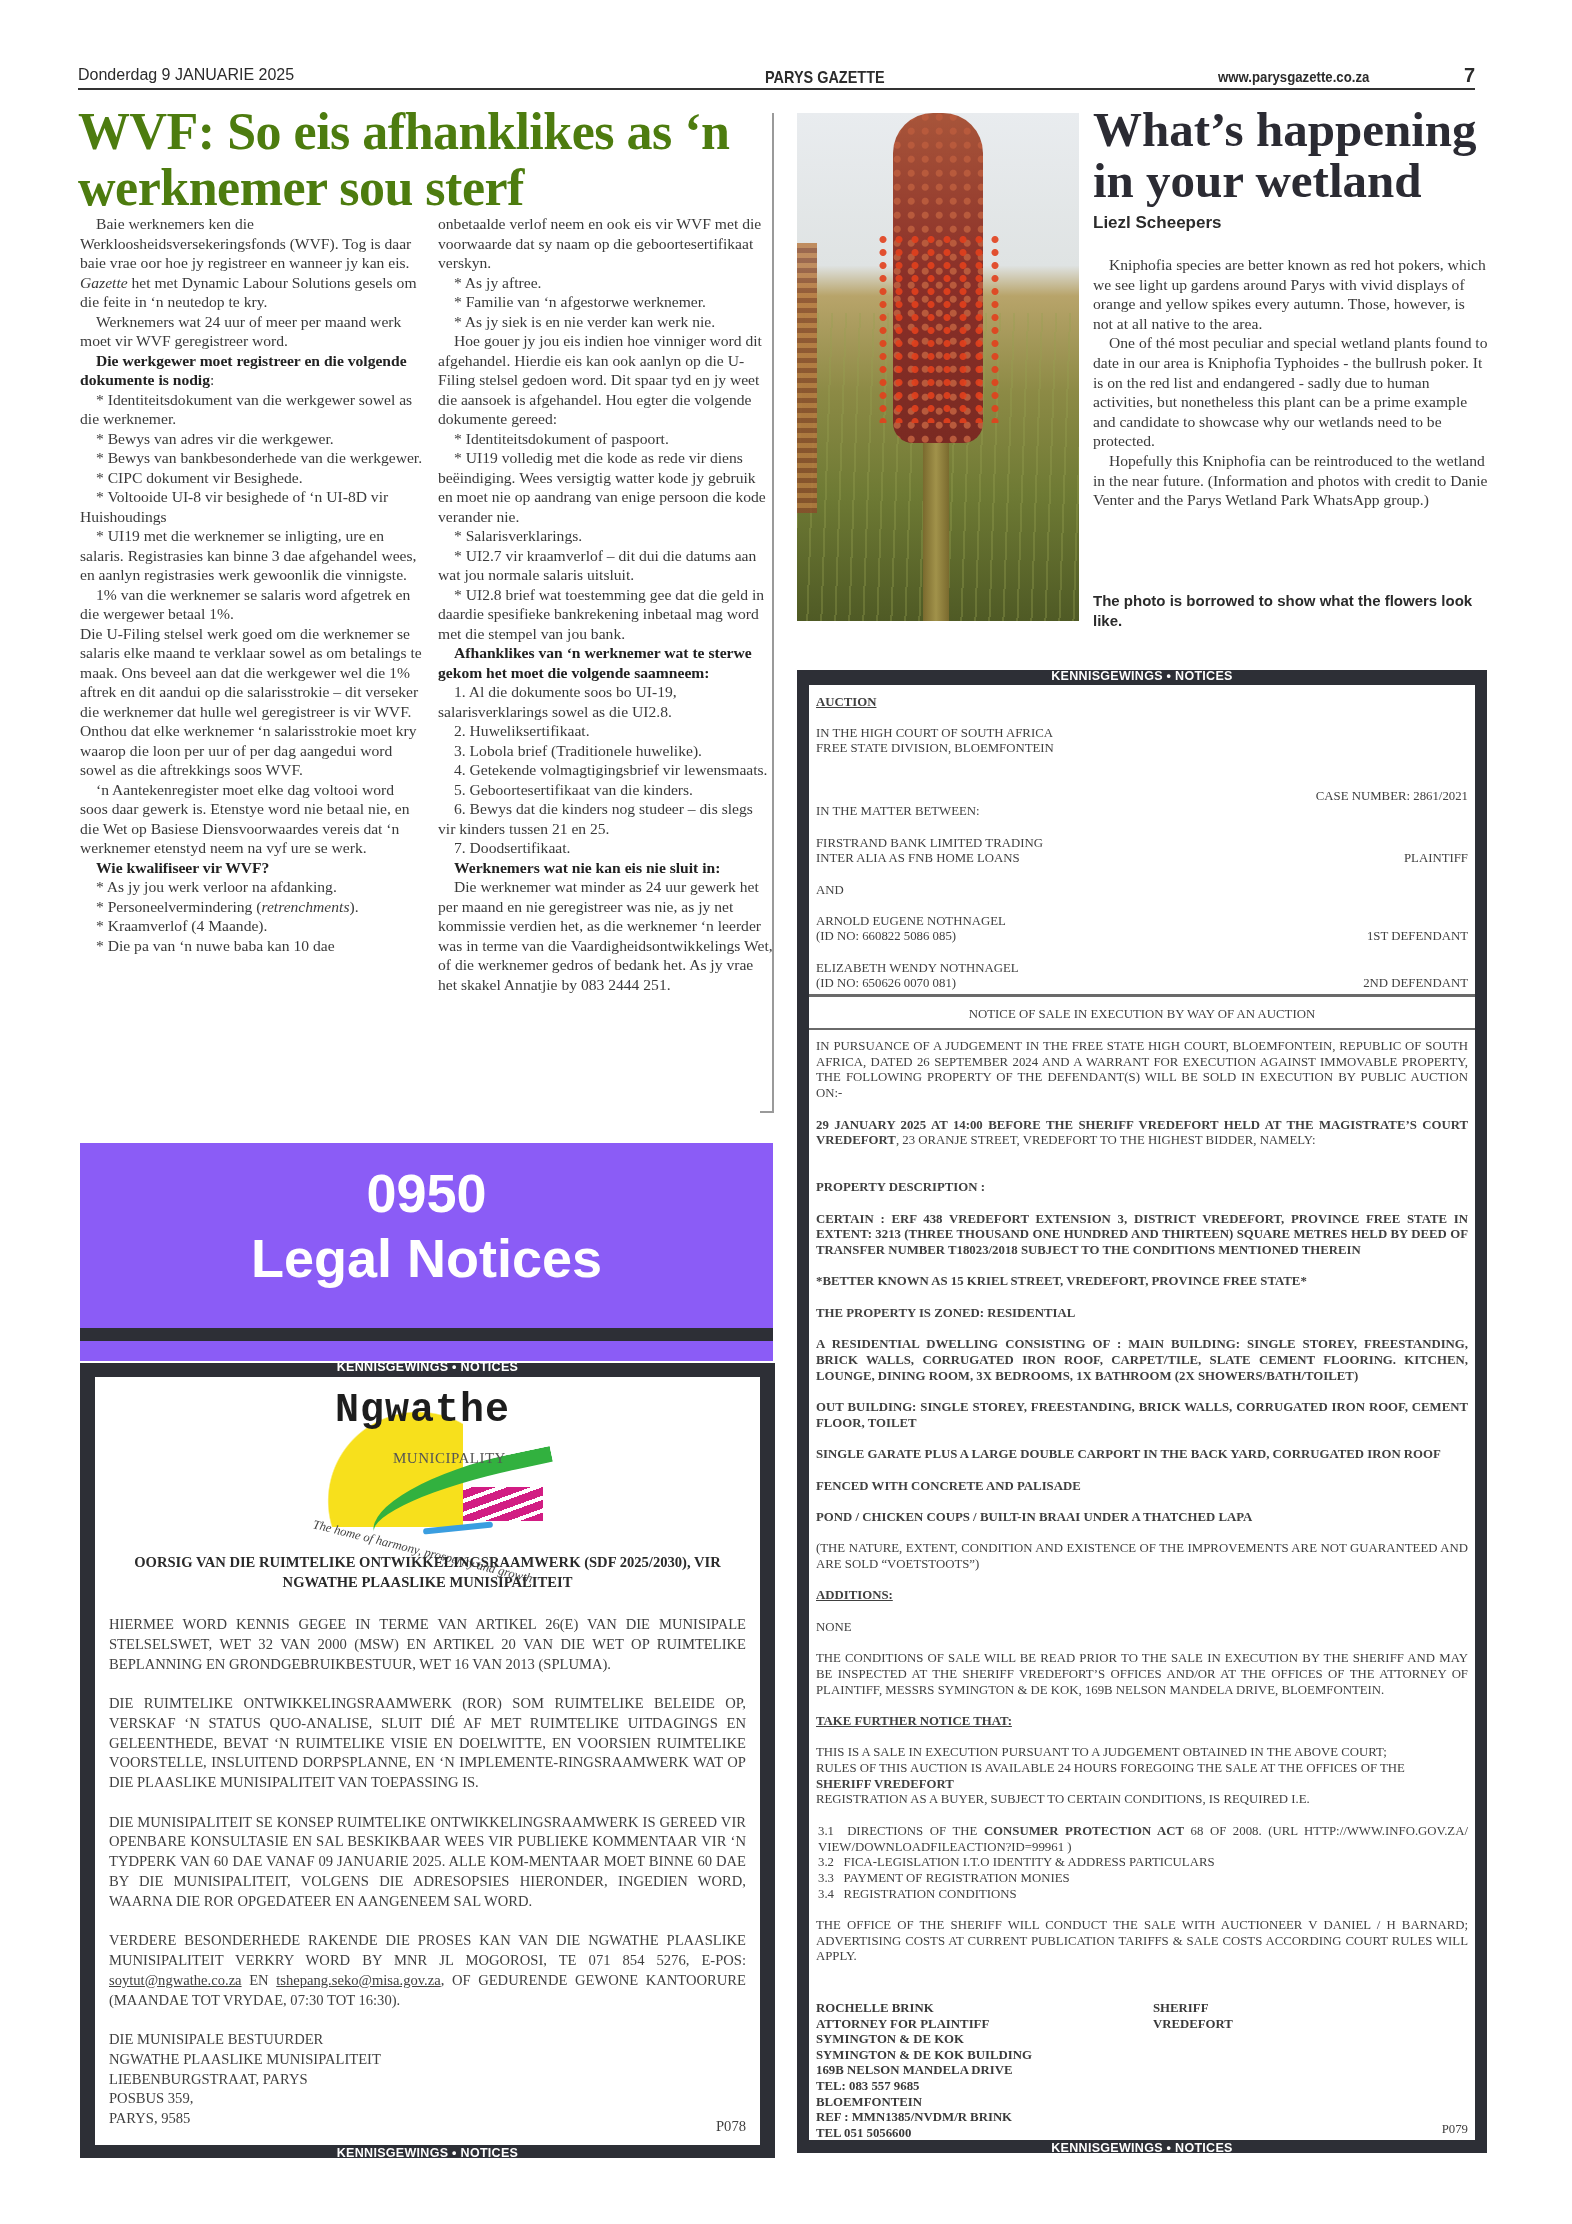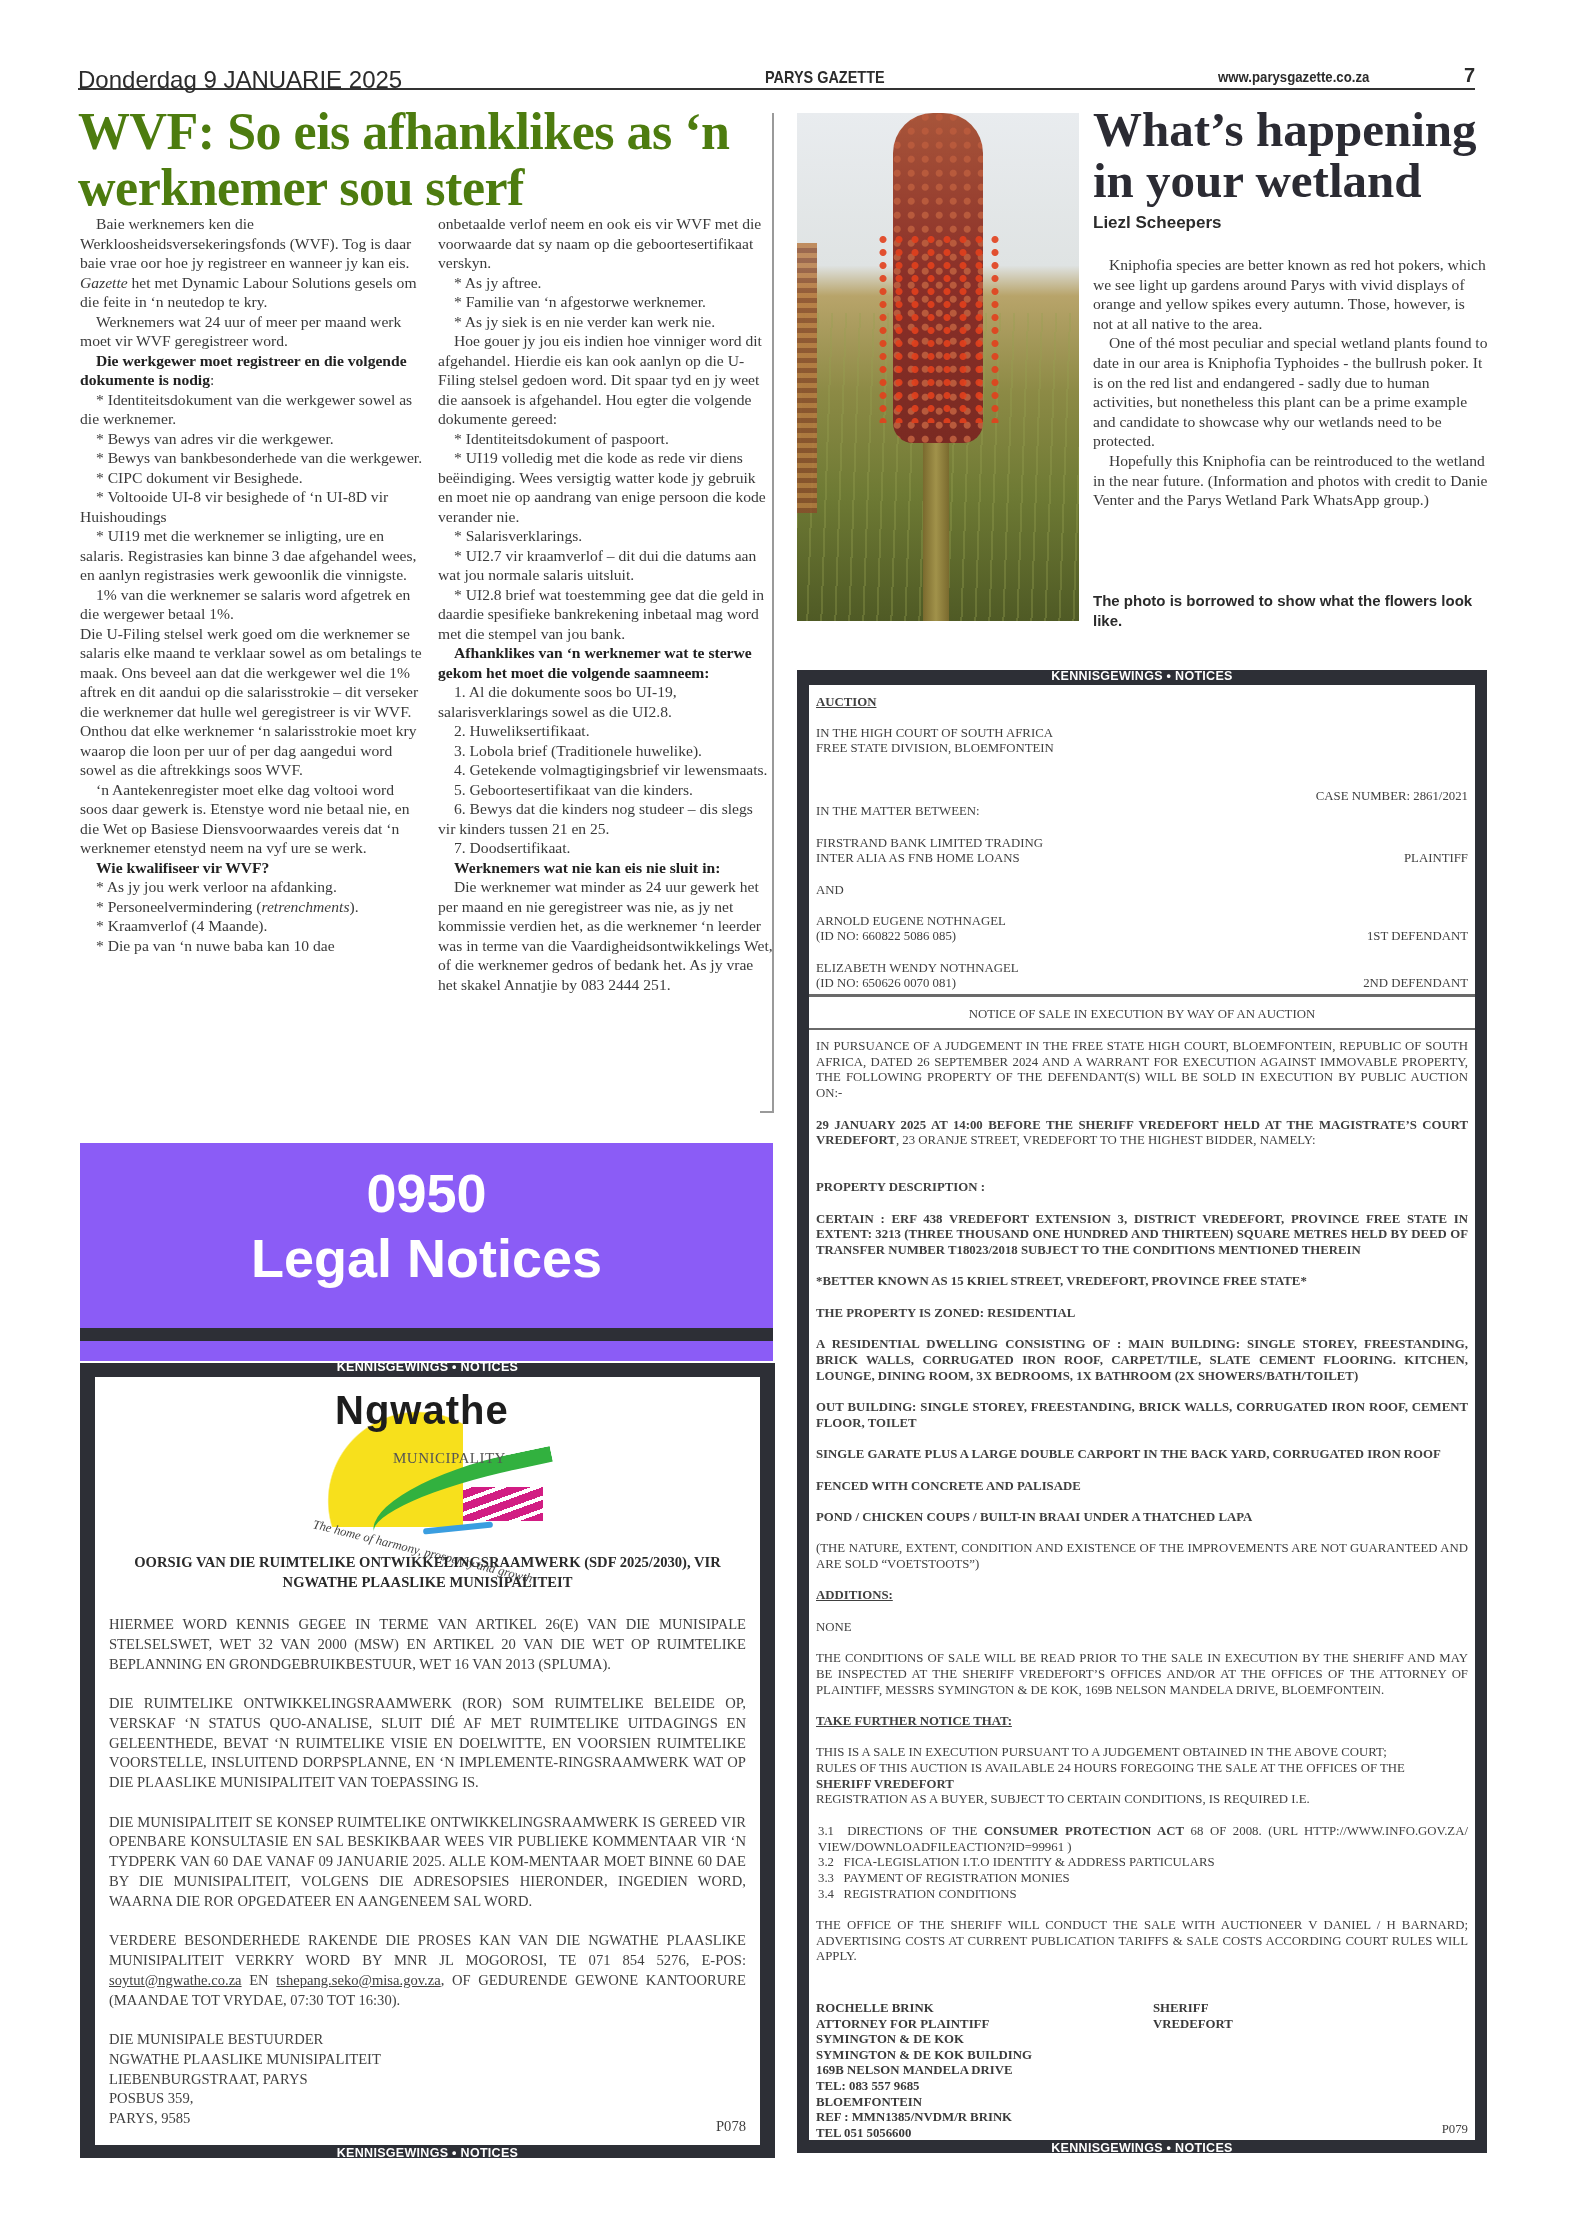--- a/index.html
+++ b/index.html
@@ -1,21 +1,21 @@
 <!DOCTYPE html>
 <html><head>
 <meta charset="utf-8">
 <style>
   * { box-sizing: border-box; margin: 0; padding: 0; }
   html, body { width: 1572px; height: 2224px; background: #ffffff; overflow: hidden; }
   body { position: relative; font-family: "Liberation Serif", serif; color: #3a3a3a; }
 
   
   .masthead { position: absolute; left: 78px; top: 62px; width: 1397px; height: 28px; border-bottom: 2px solid #333; }
-  .mh-date { position: absolute; left: 0; top: 4px; font-family: "Liberation Sans", sans-serif; font-size: 24px; color: #2b2b2b; }
+  .mh-date { position: absolute; left: 0; top: 4px; font-family: "Liberation Sans", sans-serif; font-size: 16px; color: #2b2b2b; }
   .mh-paper { position: absolute; left: 687px; top: 6px; font-family: "Liberation Sans", sans-serif; font-weight: bold; font-size: 17px; color: #2b2b2b; transform: scaleX(0.85); transform-origin: left; }
   .mh-url { position: absolute; left: 1140px; top: 6px; font-family: "Liberation Sans", sans-serif; font-weight: bold; font-size: 15px; color: #2b2b2b; transform: scaleX(0.88); transform-origin: left; }
   .mh-page { position: absolute; right: 0; top: 2px; font-family: "Liberation Sans", sans-serif; font-weight: bold; font-size: 20px; color: #2b2b2b; }
 
   
   .wvf-title { position: absolute; left: 78px; top: 104px; width: 700px; font-family: "Liberation Serif", serif; font-weight: bold; font-size: 52px; line-height: 56px; color: #4d7c0f; letter-spacing: -0.5px; }
   .col { position: absolute; font-size: 15.6px; line-height: 19.5px; color: #3a3a3a; }
   .col p { margin: 0; }
   .col .ind { text-indent: 16px; }
   .col b { color: #222; }
@@ -47,21 +47,21 @@
   .notice .tag { position: absolute; left: 0; right: 0; font-family: "Liberation Sans", sans-serif; font-weight: bold; color: #fff; text-align: center; font-size: 12.5px; letter-spacing: 0.3px; }
   .notice .inner { position: absolute; background: #fff; font-family: "Liberation Serif", serif; color: #404040; }
 
   .ngw { left: 80px; top: 1363px; width: 695px; height: 795px; }
   .ngw .tag.top { top: -3px; }
   .ngw .tag.bot { bottom: -2px; }
   .ngw .inner { left: 15px; top: 14px; right: 15px; bottom: 13px; font-size: 14.6px; line-height: 19.8px; }
 
   .logo { position: absolute; left: 218px; top: 10px; width: 250px; height: 160px; }
   .logo .sun { position: absolute; left: 0; top: 10px; width: 150px; height: 130px; background: radial-gradient(ellipse at 70% 80%, #f7e01c 0 60%, transparent 61%); }
-  .logo .word { position: absolute; left: 22px; top: 14px; font-family: Liberation Sans, sans-serif; font-weight: bold; font-size: 40px; color: #1d1d1d; letter-spacing: 1px; }
+  .logo .word { position: absolute; left: 22px; top: 14px; font-family: Liberation Mono, monospace; font-weight: bold; font-size: 40px; color: #1d1d1d; letter-spacing: 1px; }
   .logo .muni { position: absolute; left: 80px; top: 62px; font-size: 15px; color: #555; letter-spacing: 0.5px; }
   .logo .swoosh { position: absolute; left: 55px; top: 78px; width: 190px; height: 60px; border-top: 16px solid #32b13f; border-radius: 80% 0 0 0; transform: rotate(-12deg); }
   .logo .pink { position: absolute; left: 150px; top: 100px; width: 80px; height: 34px; background: repeating-linear-gradient(-20deg, #d21d83 0 8px, transparent 8px 12px); }
   .logo .blue { position: absolute; left: 110px; top: 138px; width: 70px; height: 6px; background: #3a9ee0; border-radius: 4px; transform: rotate(-6deg); }
   .logo .motto { position: absolute; left: 0; top: 128px; width: 250px; font-size: 12.5px; color: #444; font-style: italic; transform: rotate(14deg); transform-origin: left; }
 
   .ngw-title { position: absolute; left: 10px; right: 10px; top: 176px; text-align: center; font-weight: bold; font-size: 14.6px; line-height: 19.6px; color: #2a2a2a; }
   .ngw-body { position: absolute; left: 14px; right: 14px; top: 238px; text-align: justify; }
   .ngw-body p { margin-bottom: 19.6px; }
   .ngw-body u { text-decoration: underline; }

